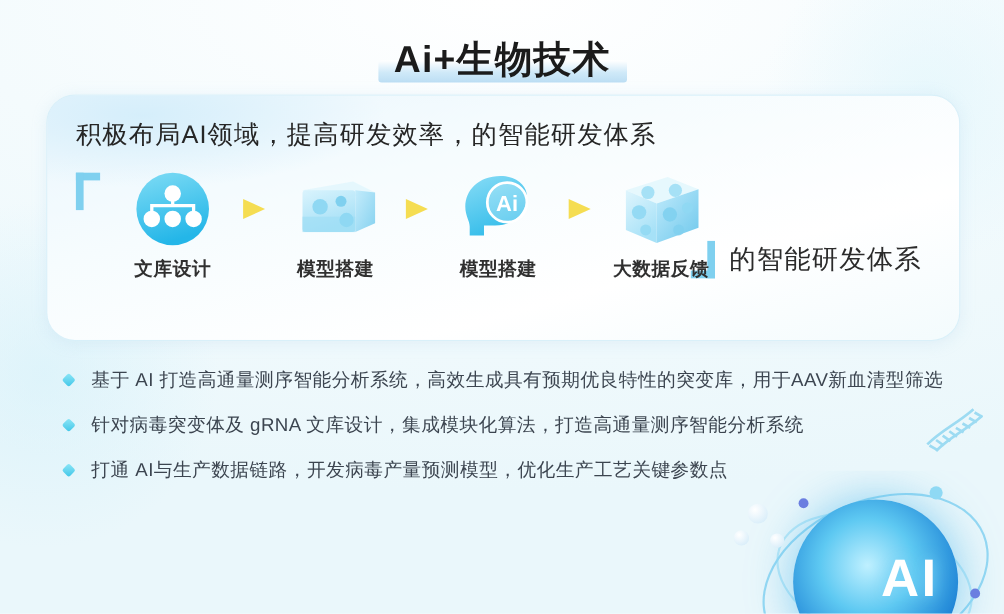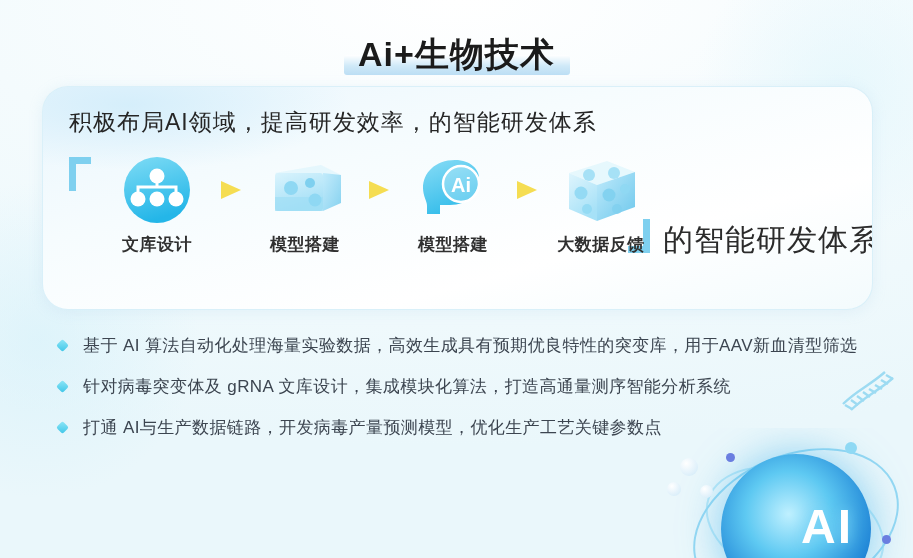--- a/index.html
+++ b/index.html
@@ -69,21 +69,21 @@
   }
   .arrow{width:32px;height:82px;display:flex;align-items:center;justify-content:center;}
   .arrow i{
     display:block;width:0;height:0;
     border-top:9px solid transparent;border-bottom:9px solid transparent;
     border-left:20px solid #f5dd52;
     filter:blur(.3px);
   }
   .tail-text{
     position:absolute;left:620px;top:133px;
-    font-size:30px;color:#2b2b2b;letter-spacing:1px;white-space:nowrap;
+    font-size:24px;color:#2b2b2b;letter-spacing:1px;white-space:nowrap;
   }
 
   
   .bullets{position:absolute;left:58px;top:332px;width:800px;}
   .bullet{display:flex;align-items:flex-start;margin-bottom:13px;}
   .bullet .dot{
     flex:0 0 auto;width:9px;height:9px;margin:9px 16px 0 0;
     background:linear-gradient(135deg,#8ee6f7,#3fc6e8);
     transform:rotate(45deg);border-radius:2px;
   }
@@ -248,21 +248,21 @@
     </div>
 
   </div>
 
   <div class="tail-text">的智能研发体系</div>
 </div>
 
 <div class="bullets">
   <div class="bullet">
     <span class="dot"></span>
-    <span class="btext">基于 AI 算法自动化处理海量实验数据，高效生成具有预期优良特性的突变库，用于AAV新血清型筛选</span>
+    <span class="btext">基于 AI 打造高通量测序智能分析系统，高效生成具有预期优良特性的突变库，用于AAV新血清型筛选</span>
   </div>
   <div class="bullet">
     <span class="dot"></span>
     <span class="btext">针对病毒突变体及 gRNA 文库设计，集成模块化算法，打造高通量测序智能分析系统</span>
   </div>
   <div class="bullet">
     <span class="dot"></span>
     <span class="btext">打通 AI与生产数据链路，开发病毒产量预测模型，优化生产工艺关键参数点</span>
   </div>
 </div>

